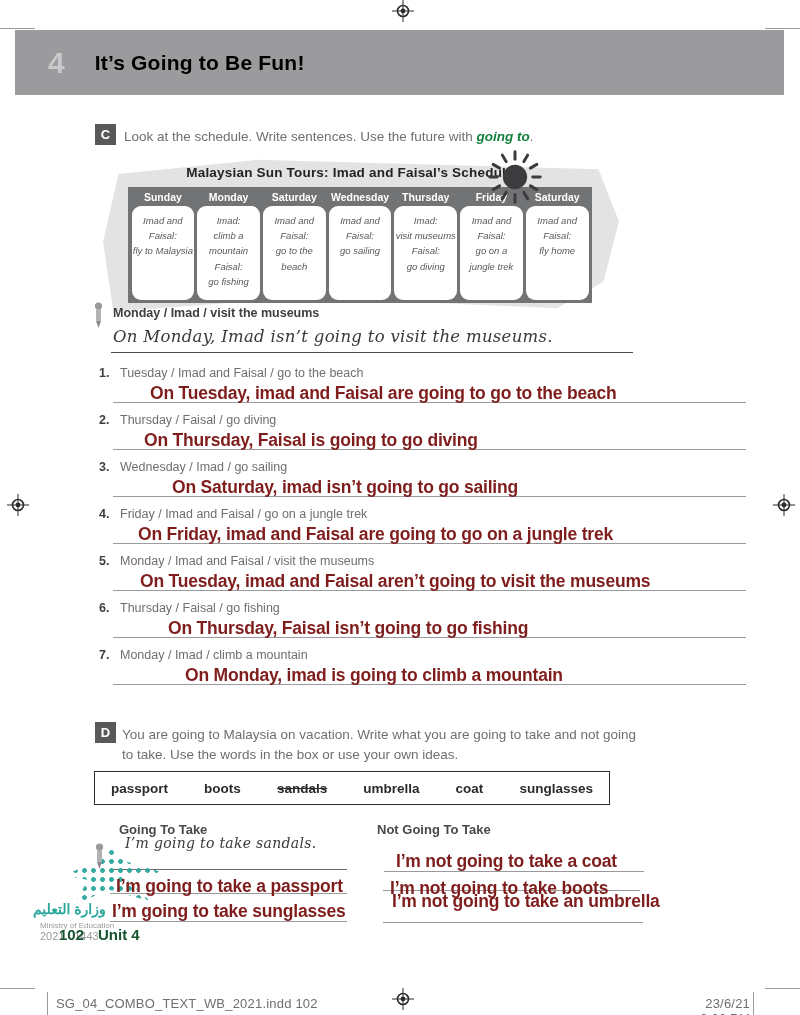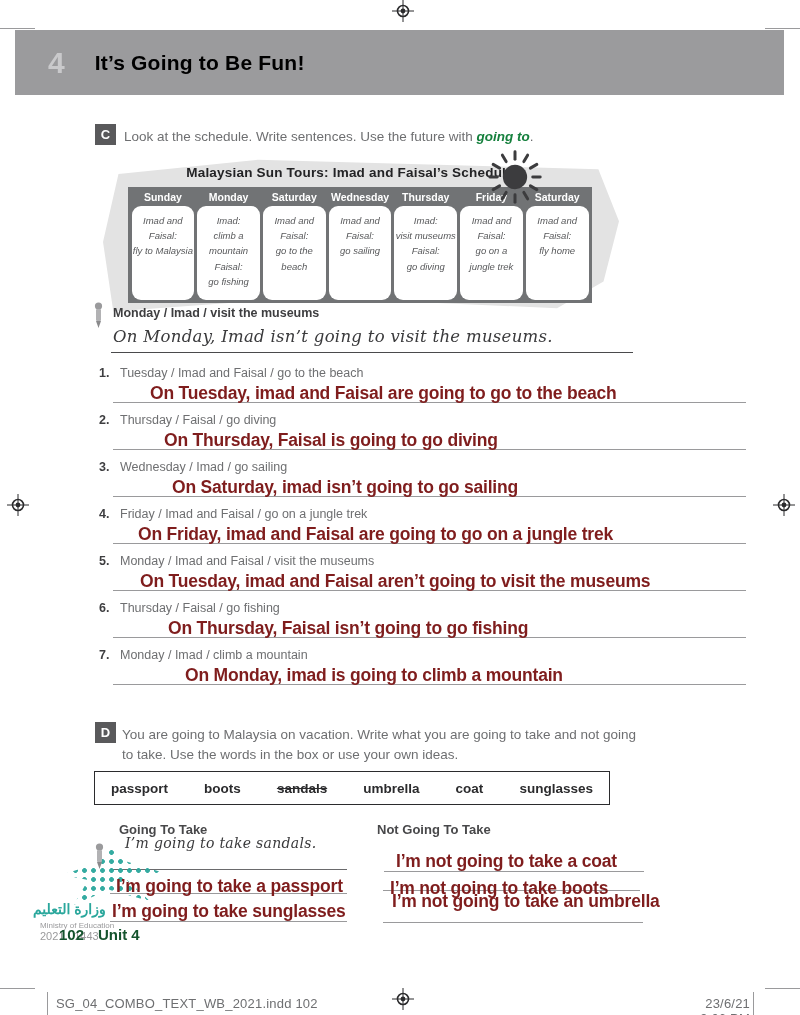--- a/index.html
+++ b/index.html
@@ -218,21 +218,21 @@
 <div class="abs cursive" style="left:113px;top:327px;">On Monday, Imad isn’t going to visit the museums.</div>
 <div class="dark-line" style="left:111px;top:352px;width:522px;"></div>
 
 <div class="item-num" style="left:99px;top:366px;">1.</div>
 <div class="item-prompt" style="left:120px;top:366px;">Tuesday / Imad and Faisal / go to the beach</div>
 <div class="red-answer" style="left:150px;top:383px;">On Tuesday,  imad and Faisal are going to go to the beach</div>
 <div class="gray-line" style="left:113px;top:402px;width:633px;"></div>
 
 <div class="item-num" style="left:99px;top:413px;">2.</div>
 <div class="item-prompt" style="left:120px;top:413px;">Thursday / Faisal / go diving</div>
-<div class="red-answer" style="left:164px;top:430px;text-align:center;">On Thursday,  Faisal is going to go diving</div>
+<div class="red-answer" style="left:144px;top:430px;text-align:center;">On Thursday,  Faisal is going to go diving</div>
 <div class="gray-line" style="left:113px;top:449px;width:633px;"></div>
 
 <div class="item-num" style="left:99px;top:460px;">3.</div>
 <div class="item-prompt" style="left:120px;top:460px;">Wednesday / Imad / go sailing</div>
 <div class="red-answer" style="left:172px;top:477px;">On Saturday, imad isn’t going to go sailing</div>
 <div class="gray-line" style="left:113px;top:496px;width:633px;"></div>
 
 <div class="item-num" style="left:99px;top:507px;">4.</div>
 <div class="item-prompt" style="left:120px;top:507px;">Friday / Imad and Faisal / go on a jungle trek</div>
 <div class="red-answer" style="left:138px;top:524px;">On Friday,  imad and Faisal are going to go on a jungle trek</div>

